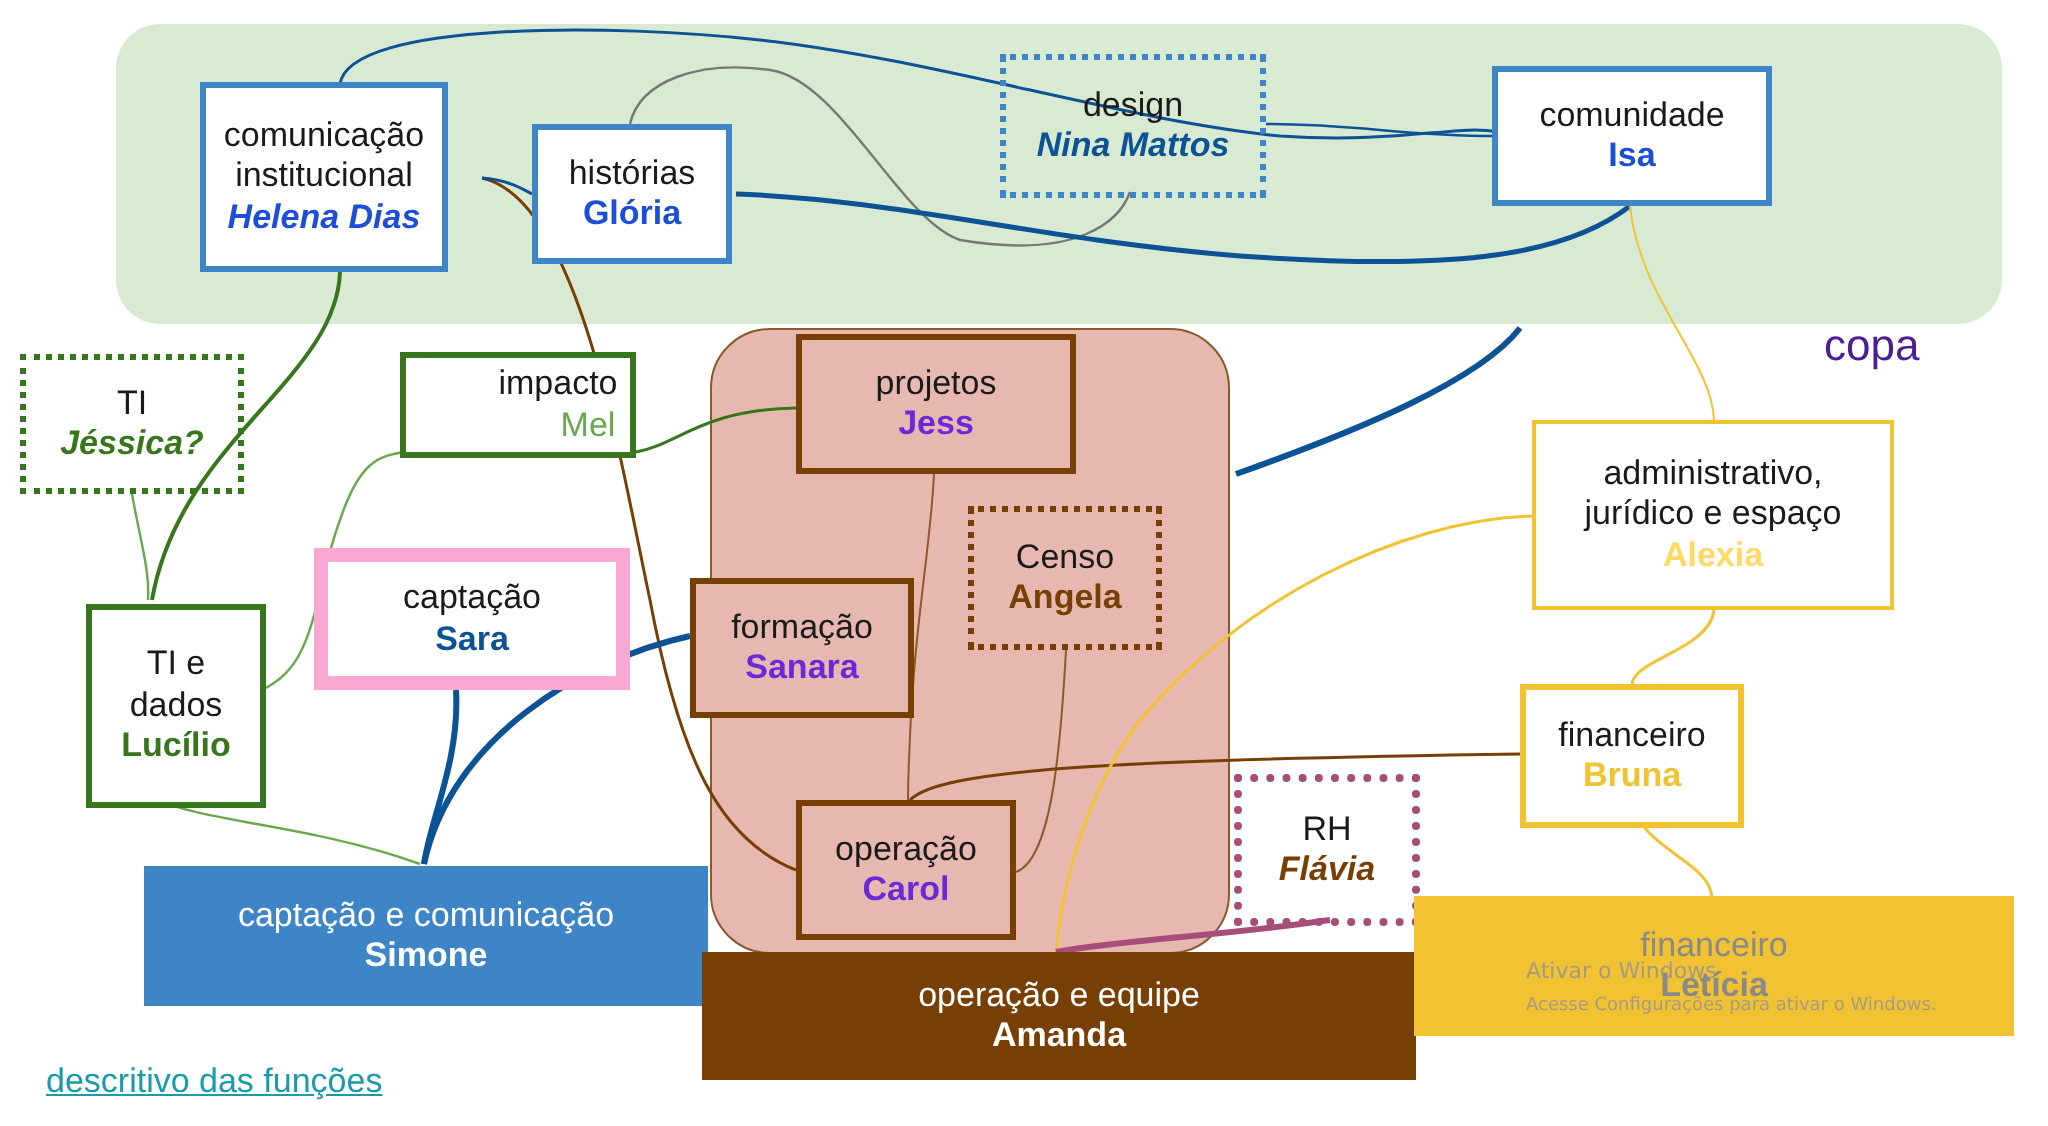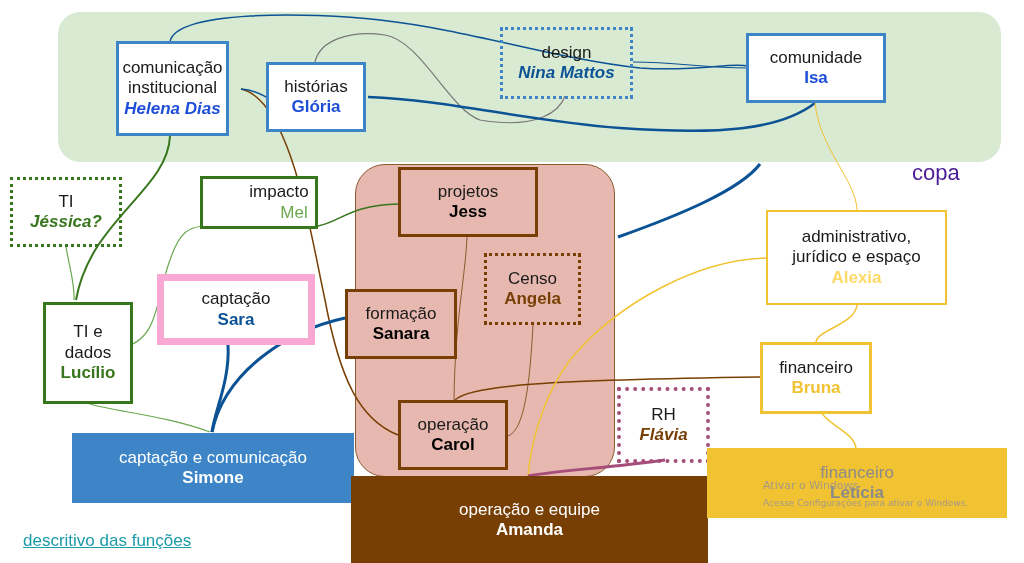--- a/index.html
+++ b/index.html
@@ -12,21 +12,21 @@
   .ital { font-style:italic; }
   .copa-region { left:58px; top:12px; width:943px; height:150px; background:#d9ead3; border-radius:22px; }
   .copa-label { left:912px; top:124px; font-size:22px; color:#4c1d95;margin-top:36px; }
   .op-region { left:355px; top:164px; width:260px; height:313px; background:#e6b8af;
                border:1px solid #8b5a2b; border-radius:30px; }
   .blue { border:3px solid #3d85c6; }
   .blue .name { color:#1d4ed8; }
   .green { border:3px solid #38761d; }
   .green .name { color:#38761d; }
   .brown { border:3px solid #783f04; background:#e6b8af;text-align:right; }
-  .brown .name { color:#000000; }
+  .brown .name { color:#6d28d9; }
   .yellow { border:2px solid #f1c232; }
   .yellow .name { color:#f1c232; }
   svg.links { position:absolute; left:0; top:0; width:1024px; height:563px; pointer-events:none; }
   .watermark { color:rgba(140,140,160,0.75); font-family:"DejaVu Sans", sans-serif; }
   a.link { color:#1a9ba8; text-decoration:underline; font-size:17px; }
 </style>
 </head>
 <body>
 
 <div class="abs copa-region"></div>
@@ -73,21 +73,21 @@
 
   <path d="M815 103 C820 150, 856 180, 857 210" fill="none" stroke="#f1c232" stroke-width="1"></path>
 
   <path d="M857 305 C855 325, 815 330, 816 343" fill="none" stroke="#f1c232" stroke-width="1.5"></path>
 
   <path d="M816 400 C820 425, 855 430, 856 449" fill="none" stroke="#f1c232" stroke-width="1.5"></path>
 
   <path d="M528 476 C560 470, 610 468, 665 460" fill="none" stroke="#a64d79" stroke-width="3"></path>
 </svg>
 
-<div class="abs box blue" style="left:116px;top:41px;width:113px;height:95px;">
+<div class="abs box blue" style="left:100px;top:41px;width:124px;height:95px;">
   <span>comunicação</span>
   <span>institucional</span>
   <span class="name ital">Helena Dias</span>
 </div>
 
 <div class="abs box blue" style="left:266px;top:62px;width:100px;height:70px;">
   <span>histórias</span>
   <span class="name">Glória</span>
 </div>
 
@@ -156,21 +156,21 @@
 <div class="abs box yellow" style="left:760px;top:342px;width:112px;height:72px;border-width:3px;">
   <span>financeiro</span>
   <span class="name">Bruna</span>
 </div>
 
 <div class="abs box" style="left:72px;top:433px;width:282px;height:70px;background:#3d85c6;color:#ffffff;">
   <span>captação e comunicação</span>
   <span class="name">Simone</span>
 </div>
 
-<div class="abs box" style="left:351px;top:476px;width:357px;height:88px;background:#783f04;color:#ffffff;align-items:center;">
+<div class="abs box" style="left:351px;top:476px;width:357px;height:64px;background:#783f04;color:#ffffff;align-items:center;">
   <span>operação e equipe</span>
   <span class="name">Amanda</span>
 </div>
 
 <div class="abs box" style="left:707px;top:448px;width:300px;height:70px;background:#f1c232;color:#8a8a8a;">
   <span>financeiro</span>
   <span class="name">Letícia</span>
 </div>
 
 <div class="abs watermark" style="left:763px;top:479px;font-size:11px;">Ativar o Windows</div>

